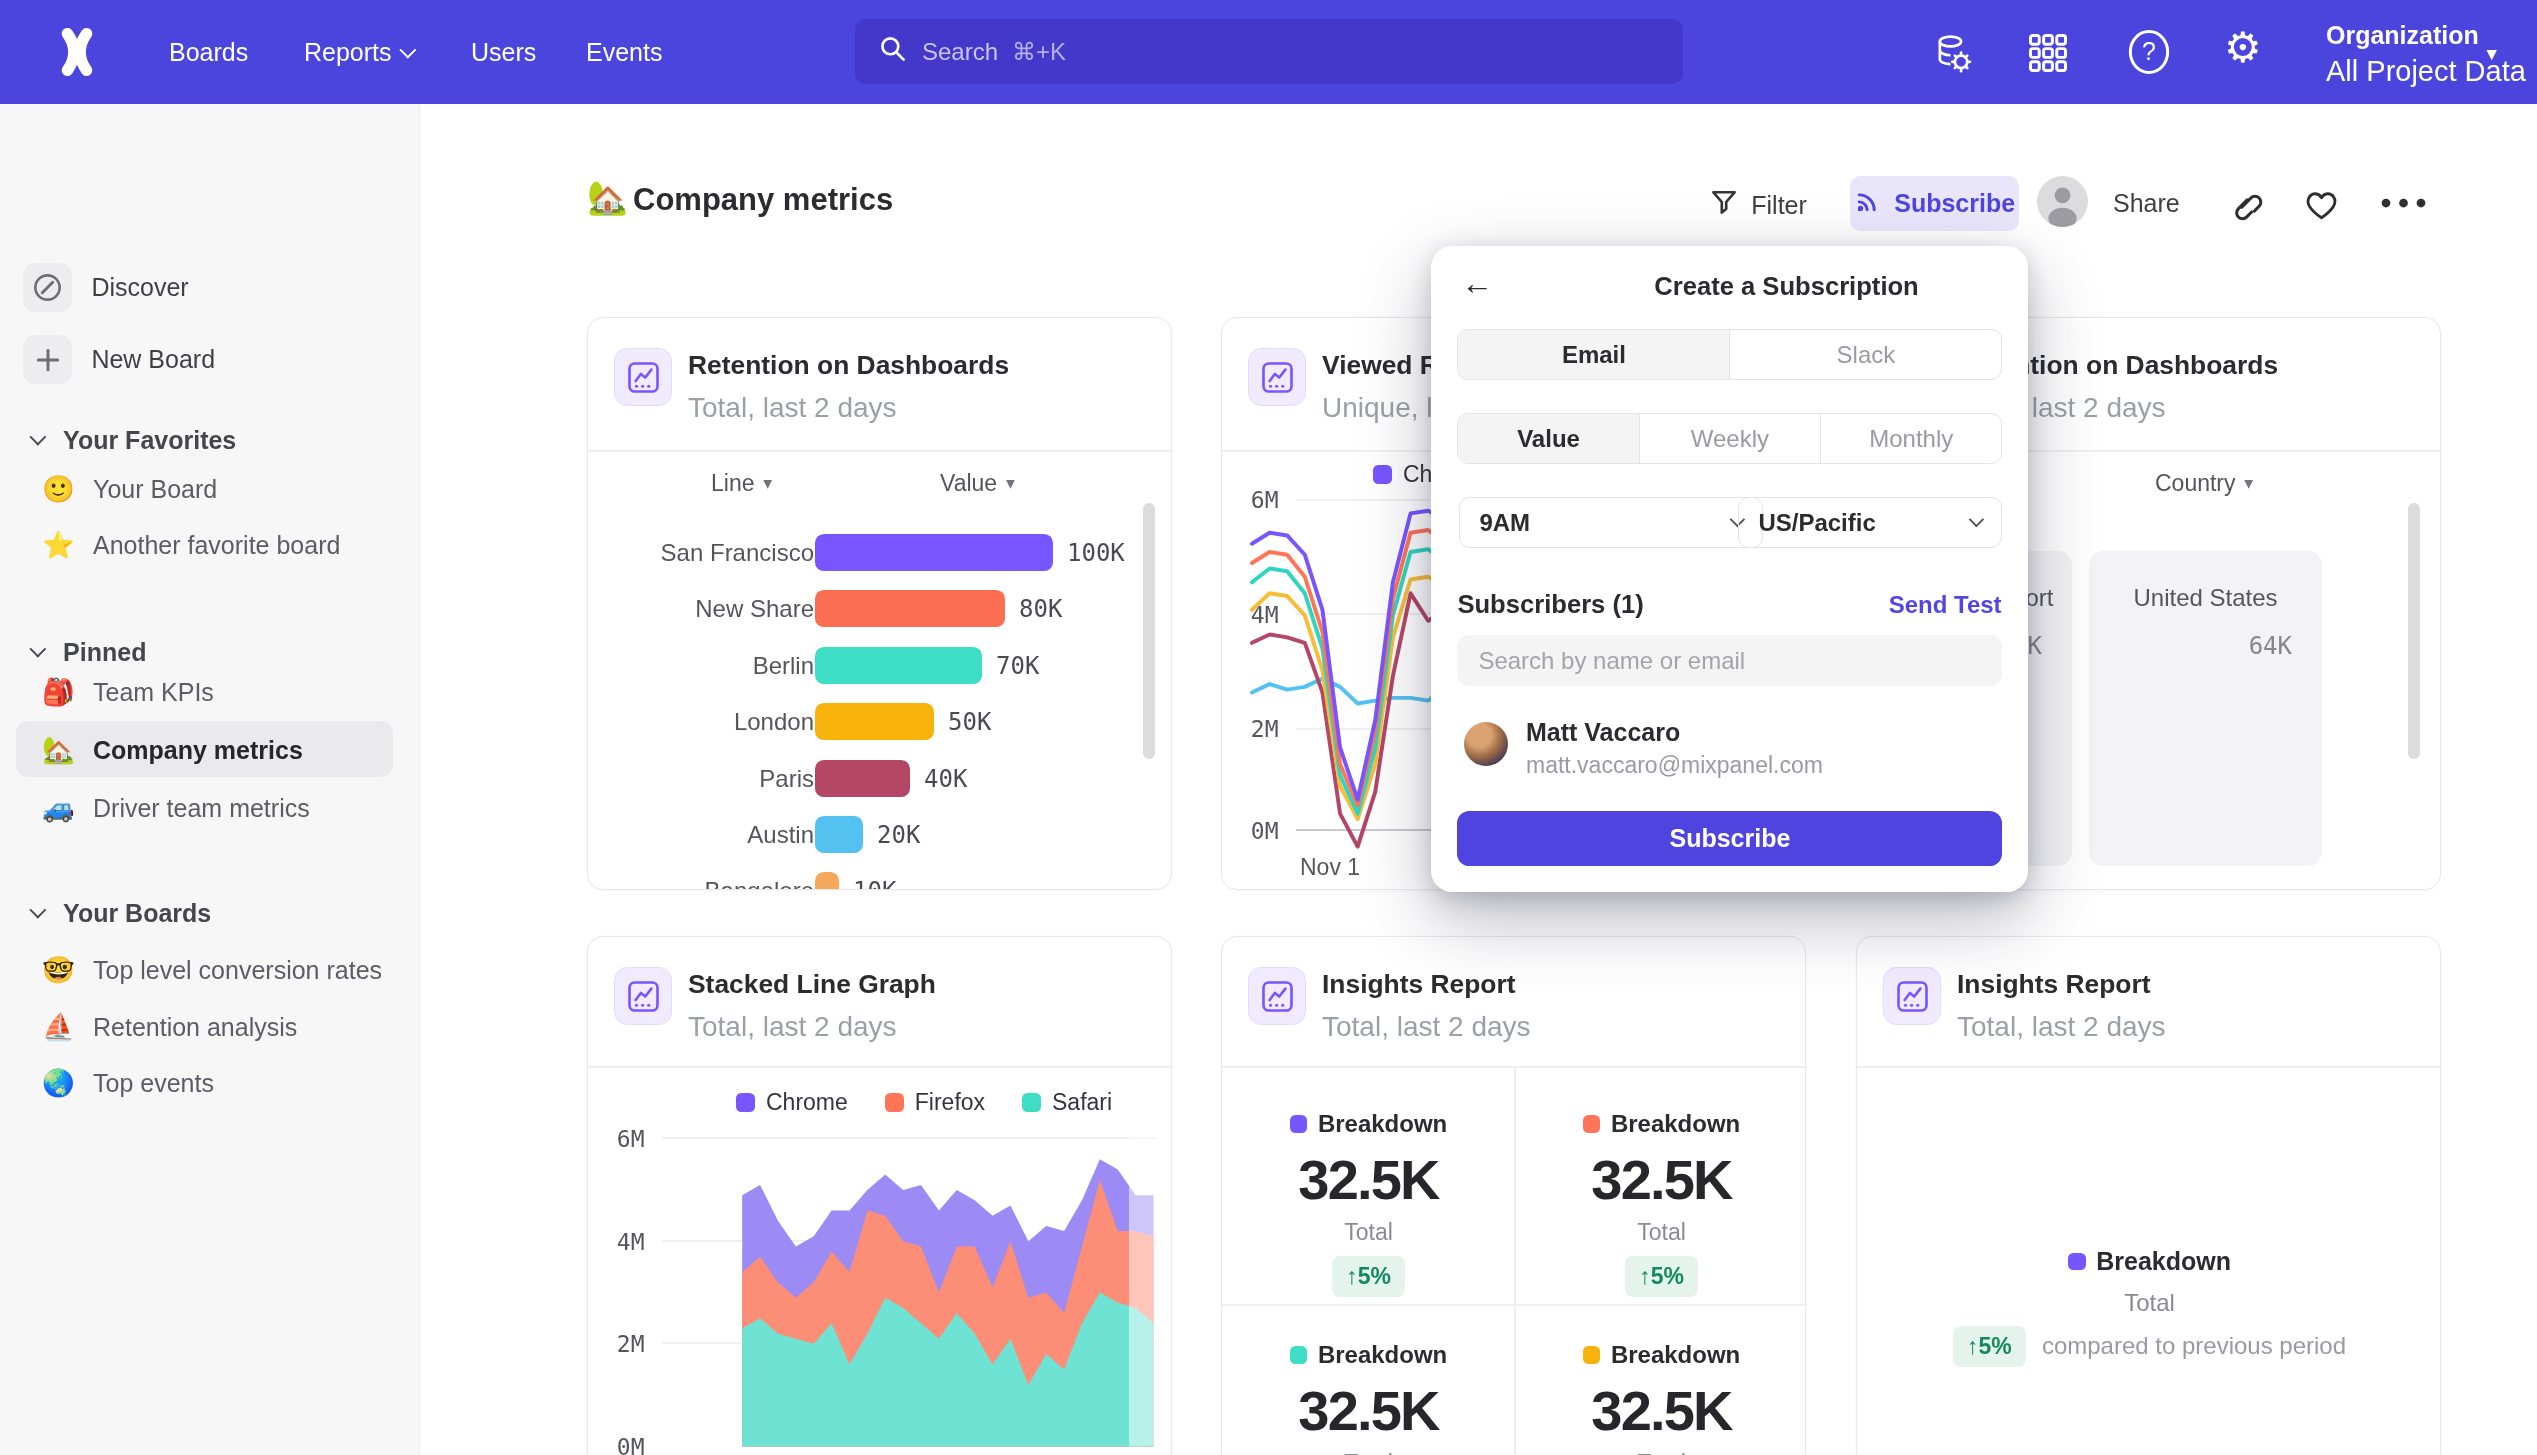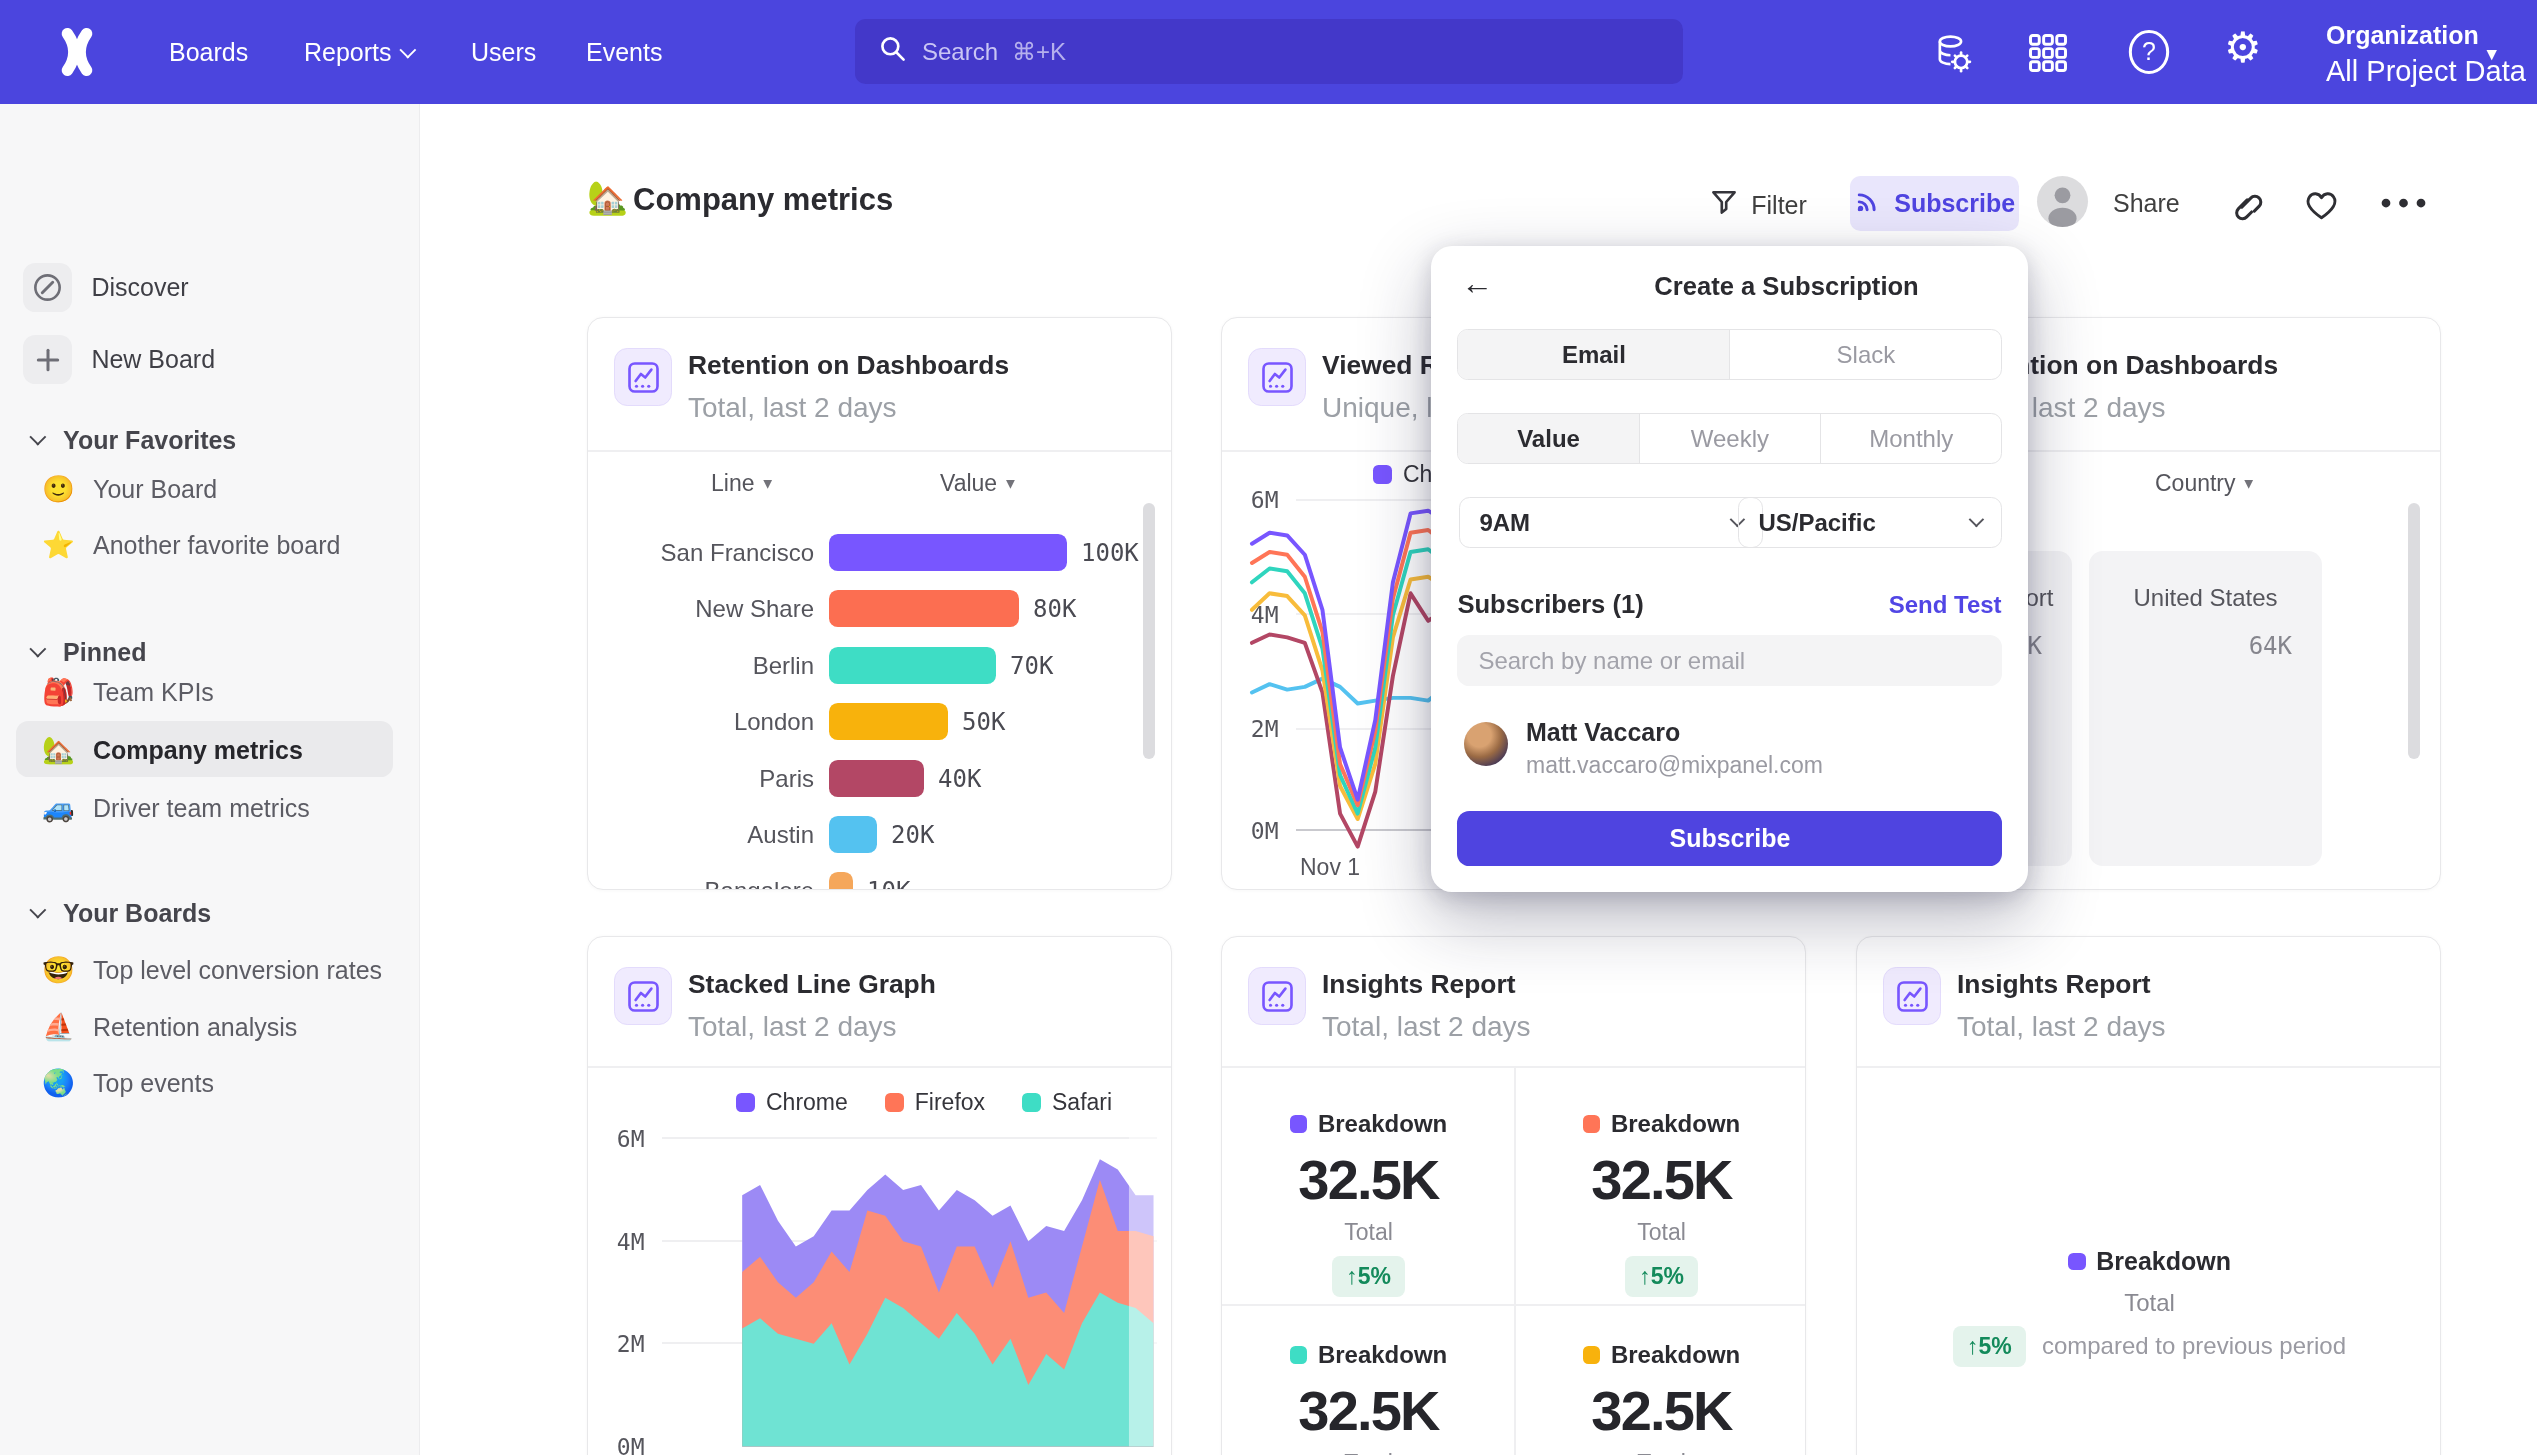--- a/index.html
+++ b/index.html
@@ -27,21 +27,21 @@
   .sub-pill{left:1850px;top:176px;width:169px;height:55px;background:#E9E6FC;border-radius:10.6px;display:flex;align-items:center;justify-content:center;gap:12.3px;color:#4F44E0;font-size:25px;font-weight:600;}
   
   .card{position:absolute;width:585px;background:#fff;border:1.8px solid #E8E8EA;border-radius:16px;box-sizing:border-box;box-shadow:0 0.9px 3.5px rgba(20,20,40,.03);}
   .c-icbox{position:absolute;left:26.4px;top:30px;width:56px;height:56px;border-radius:13.2px;background:#F0EBFE;border:0.9px solid #E3DBFC;display:flex;align-items:center;justify-content:center;}
   .c-title{position:absolute;left:100px;top:32px;font-size:26.4px;font-weight:700;color:#2B2B30;white-space:nowrap;}
   .c-sub{position:absolute;left:100px;top:74px;font-size:28px;color:#9CA0A6;white-space:nowrap;}
   .c-div{position:absolute;left:0;right:0;height:1.8px;background:#EFEFF1;}
   .colhead{position:absolute;display:flex;align-items:center;gap:8.8px;font-size:23px;color:#55555C;}
   .colhead .tri{font-size:17.6px;color:#73737a;}
   .bar-row{position:absolute;height:39px;display:flex;align-items:center;}
-  .bar-label{width:226px;text-align:right;font-size:24px;color:#55555C;padding-right:15px;white-space:nowrap;}
+  .bar-label{width:226px;text-align:right;font-size:24px;color:#55555C;padding-right:1px;white-space:nowrap;}
   .bar{height:37px;border-radius:8.8px;}
   .bar-val{font-family:"DejaVu Sans Mono",monospace;font-size:24px;color:#4A4A52;margin-left:14px;}
   .ytick{position:absolute;width:53px;text-align:right;font-family:"DejaVu Sans Mono",monospace;font-size:23px;color:#55555C;}
   .grid{position:absolute;left:74px;right:14px;height:1.8px;background:#EFEFF1;}
   .leg{display:flex;align-items:center;gap:10.6px;font-size:23px;color:#35353B;}
   .leg .chip{width:19.4px;height:19.4px;border-radius:5.3px;}
   .gbox{position:absolute;top:233px;height:315px;background:#F3F3F5;border-radius:14px;}
   .gbox .nm{position:absolute;left:0;right:0;top:33px;text-align:center;font-size:24px;color:#55555C;white-space:nowrap;}
   .gbox .vl{position:absolute;right:30px;top:81px;font-family:"DejaVu Sans Mono",monospace;font-size:24px;color:#85858D;}
   .scrollthumb{position:absolute;width:12.3px;height:256px;top:185px;background:#DCDCDF;border-radius:7px;}

